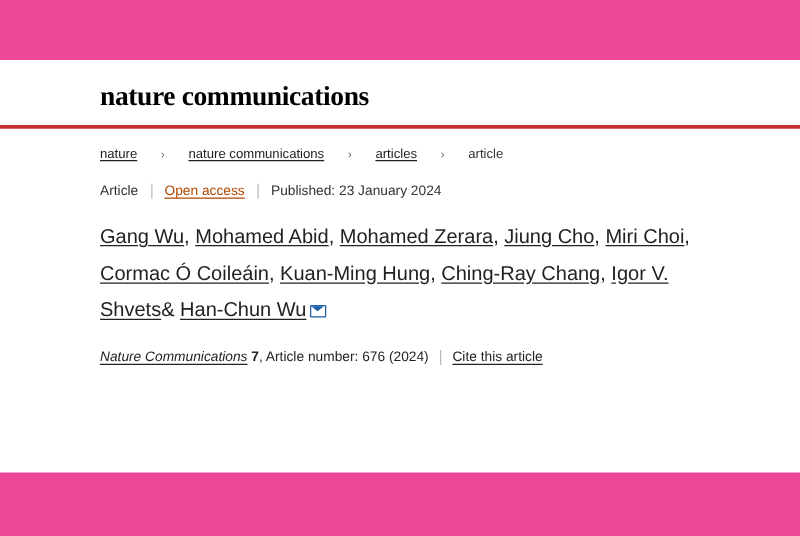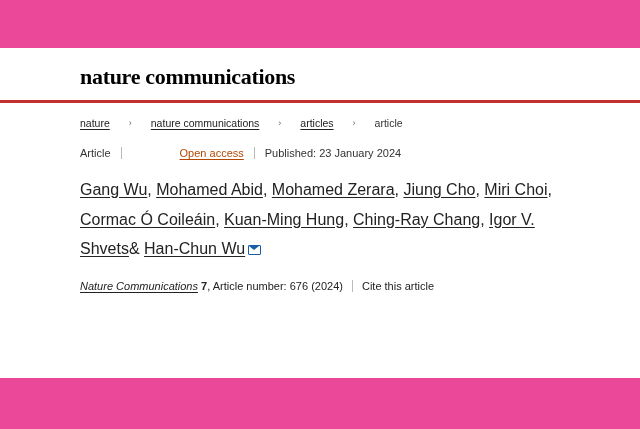--- a/index.html
+++ b/index.html
@@ -108,21 +108,20 @@
   .article-meta .divider {
     width: 1px;
     height: 12px;
     background: #bbb;
   }
   .open-access {
     color: #b34700;
     text-decoration: underline;
     text-underline-offset: 2px;
     cursor: pointer;
-    margin-left: 48px;
   }
   .title {
     padding: 12px 80px 0 80px;
     font-family: "Liberation Serif", serif;
     font-size: 23px;
     font-weight: 700;
     line-height: 1.22;
     color: #000;
     letter-spacing: -0.2px;
     max-width: 500px;
@@ -183,20 +182,21 @@
   }
   .citation .vol {
     font-weight: 700;
   }
   .citation .divider {
     width: 1px;
     height: 12px;
     background: #bbb;
   }
   .citation .cite-link {
+    text-decoration: underline;
     text-underline-offset: 2px;
     cursor: pointer;
     color: #222;
   }
   .metrics {
     padding: 18px 80px 0 80px;
     font-size: 11px;
   }
   .nowrap { white-space: nowrap; }
 </style>

